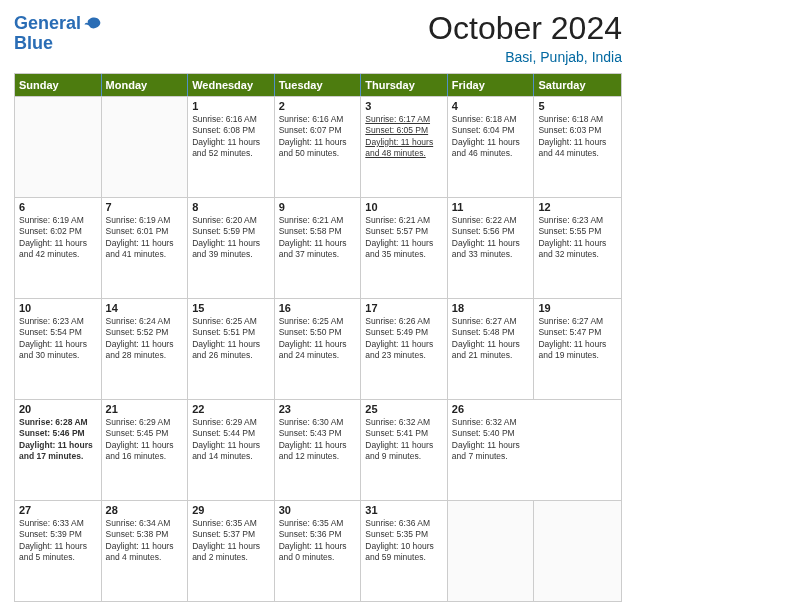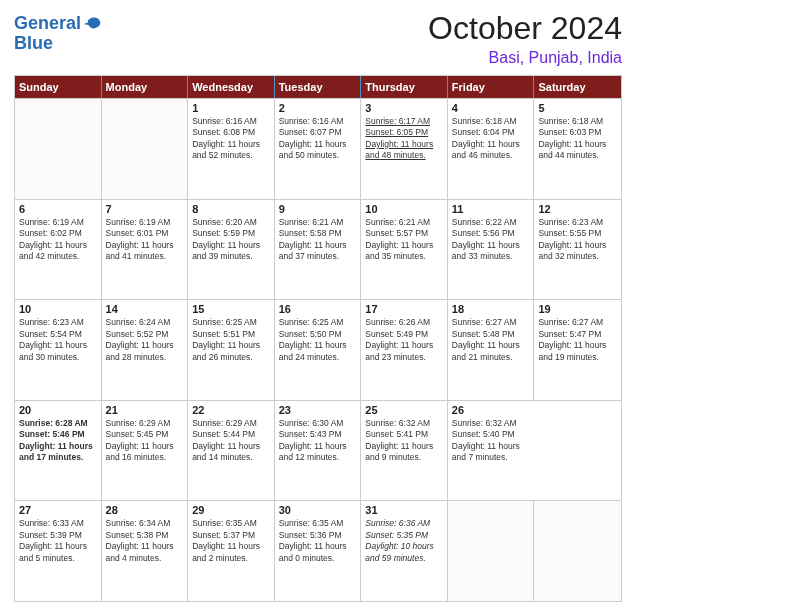--- a/index.html
+++ b/index.html
@@ -44,34 +44,34 @@
     }
     .title-block {
       text-align: right;
     }
     .month-title {
       font-size: 32px;
       font-weight: normal;
       color: #222;
     }
     .location-title {
-      font-size: 16px;
-      color: #6d28d9;
+      font-size: 14px;
+      color: #0369a1;
       margin-top: 2px;
     }
     .calendar {
       flex: 1;
       display: flex;
       flex-direction: column;
       border: 1px solid #ccc;
     }
     .cal-header {
       display: grid;
       grid-template-columns: repeat(7, 1fr);
-      background: #7f1d1d;
+      background: #4d7c0f;
     }
     .cal-header-cell {
       color: #fff;
       font-size: 11px;
       font-weight: bold;
       padding: 5px 4px;
       text-align: left;
       border-right: 1px solid #5090c8;
     }
     .cal-header-cell:last-child { border-right: none; }
@@ -321,21 +321,21 @@
 Daylight: 11 hours and 2 minutes.</div>
           </div>
           <div class="cal-cell">
             <div class="day-num">30</div>
             <div class="cell-info" style="white-space: pre-line;">Sunrise: 6:35 AM
 Sunset: 5:36 PM
 Daylight: 11 hours and 0 minutes.</div>
           </div>
           <div class="cal-cell">
             <div class="day-num">31</div>
-            <div class="cell-info" style="white-space: pre-line; font-style: italic;">Sunrise: 6:36 AM
+            <div class="cell-info" style="white-space: pre-line;">Sunrise: 6:36 AM
 Sunset: 5:35 PM
 Daylight: 10 hours and 59 minutes.</div>
           </div>
           <div class="cal-cell empty"></div>
           <div class="cal-cell empty"></div>
         </div>
       </div>
   </div>
 </div>
 

